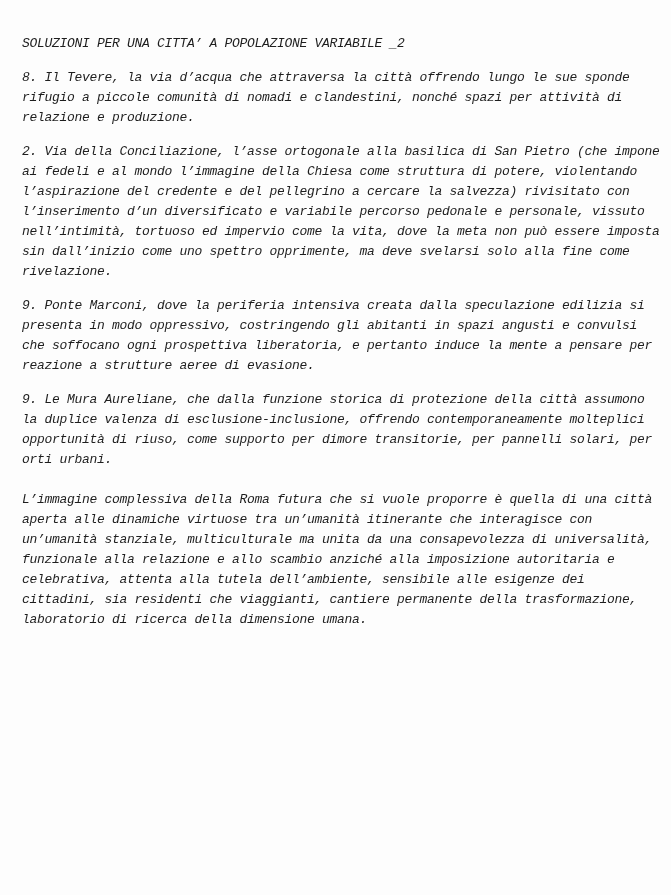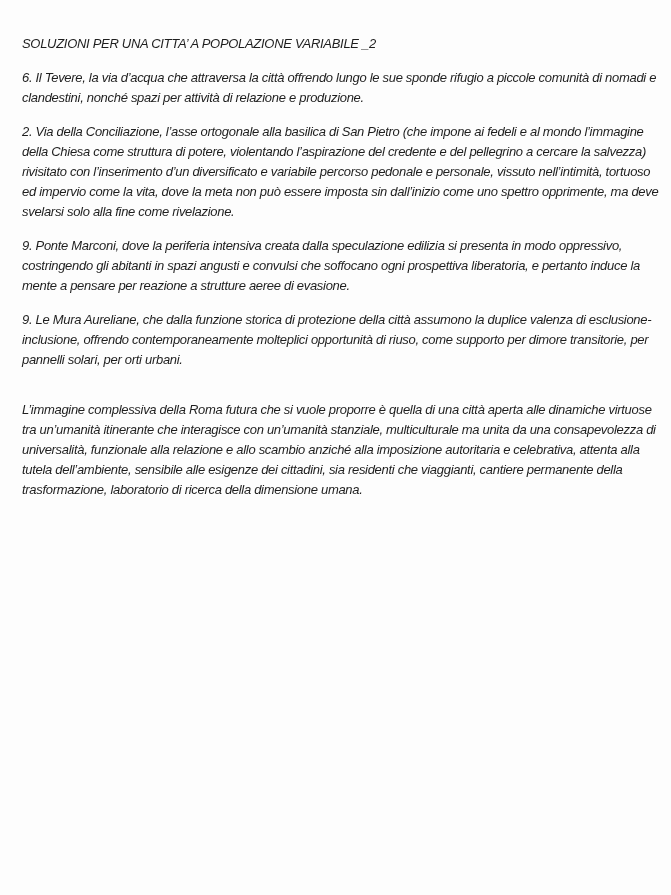--- a/index.html
+++ b/index.html
@@ -11,51 +11,51 @@
     width: 671px;
     height: 895px;
     overflow: hidden;
   }
   .page {
     box-sizing: border-box;
     width: 671px;
     min-height: 895px;
     background: #fdfdfd;
     padding: 34px 6px 0 22px;
-    font-family: Liberation Sans, sans-serif;
+    font-family: Liberation Mono, monospace;
     font-style: italic;
     font-size: 13px;
     letter-spacing: -0.3px;
     line-height: 20px;
     color: #1e1e1e;
   }
   .title {
     font-size: 13px;
     font-weight: normal;
     margin: 0 0 14px 0;
   }
   .intro {
     margin: 0 0 14px 0;
   }
   .para {
     margin: 0 0 14px 0;
   }
   .closing {
-    margin-top: 30px;
+    margin-top: 20px;
     margin-bottom: 0;
   }
 </style>
 </head>
 <body>
 
 <div class="page">
   <h1 class="title">SOLUZIONI PER UNA CITTA’ A POPOLAZIONE VARIABILE _2</h1>
 
 
-  <p class="para">6. Il Tevere, la via d’acqua che attraversa la città offrendo lungo le sue sponde rifugio a piccole comunità di nomadi e clandestini, nonché spazi per attività di relazione e produzione.</p>
+  <p class="para">8. Il Tevere, la via d’acqua che attraversa la città offrendo lungo le sue sponde rifugio a piccole comunità di nomadi e clandestini, nonché spazi per attività di relazione e produzione.</p>
 
   <p class="para">2. Via della Conciliazione, l’asse ortogonale alla basilica di San Pietro (che impone ai fedeli e al mondo l’immagine della Chiesa come struttura di potere, violentando l’aspirazione del credente e del pellegrino a cercare la salvezza) rivisitato con l’inserimento d’un diversificato e variabile percorso pedonale e personale, vissuto nell’intimità, tortuoso ed impervio come la vita, dove la meta non può essere imposta sin dall’inizio come uno spettro opprimente, ma deve svelarsi solo alla fine come rivelazione.</p>
 
   <p class="para">9. Ponte Marconi, dove la periferia intensiva creata dalla speculazione edilizia si presenta in modo oppressivo, costringendo gli abitanti in spazi angusti e convulsi che soffocano ogni prospettiva liberatoria, e pertanto induce la mente a pensare per reazione a strutture aeree di evasione.</p>
 
   <p class="para">9. Le Mura Aureliane, che dalla funzione storica di protezione della città assumono la duplice valenza di esclusione-inclusione, offrendo contemporaneamente molteplici opportunità di riuso, come supporto per dimore transitorie, per pannelli solari, per orti urbani.</p>
 
   <p class="para closing">L’immagine complessiva della Roma futura che si vuole proporre è quella di una città aperta alle dinamiche virtuose tra un’umanità itinerante che interagisce con un’umanità stanziale, multiculturale ma unita da una consapevolezza di universalità, funzionale alla relazione e allo scambio anziché alla imposizione autoritaria e celebrativa, attenta alla tutela dell’ambiente, sensibile alle esigenze dei cittadini, sia residenti che viaggianti, cantiere permanente della trasformazione, laboratorio di ricerca della dimensione umana.</p>
 </div>
 

